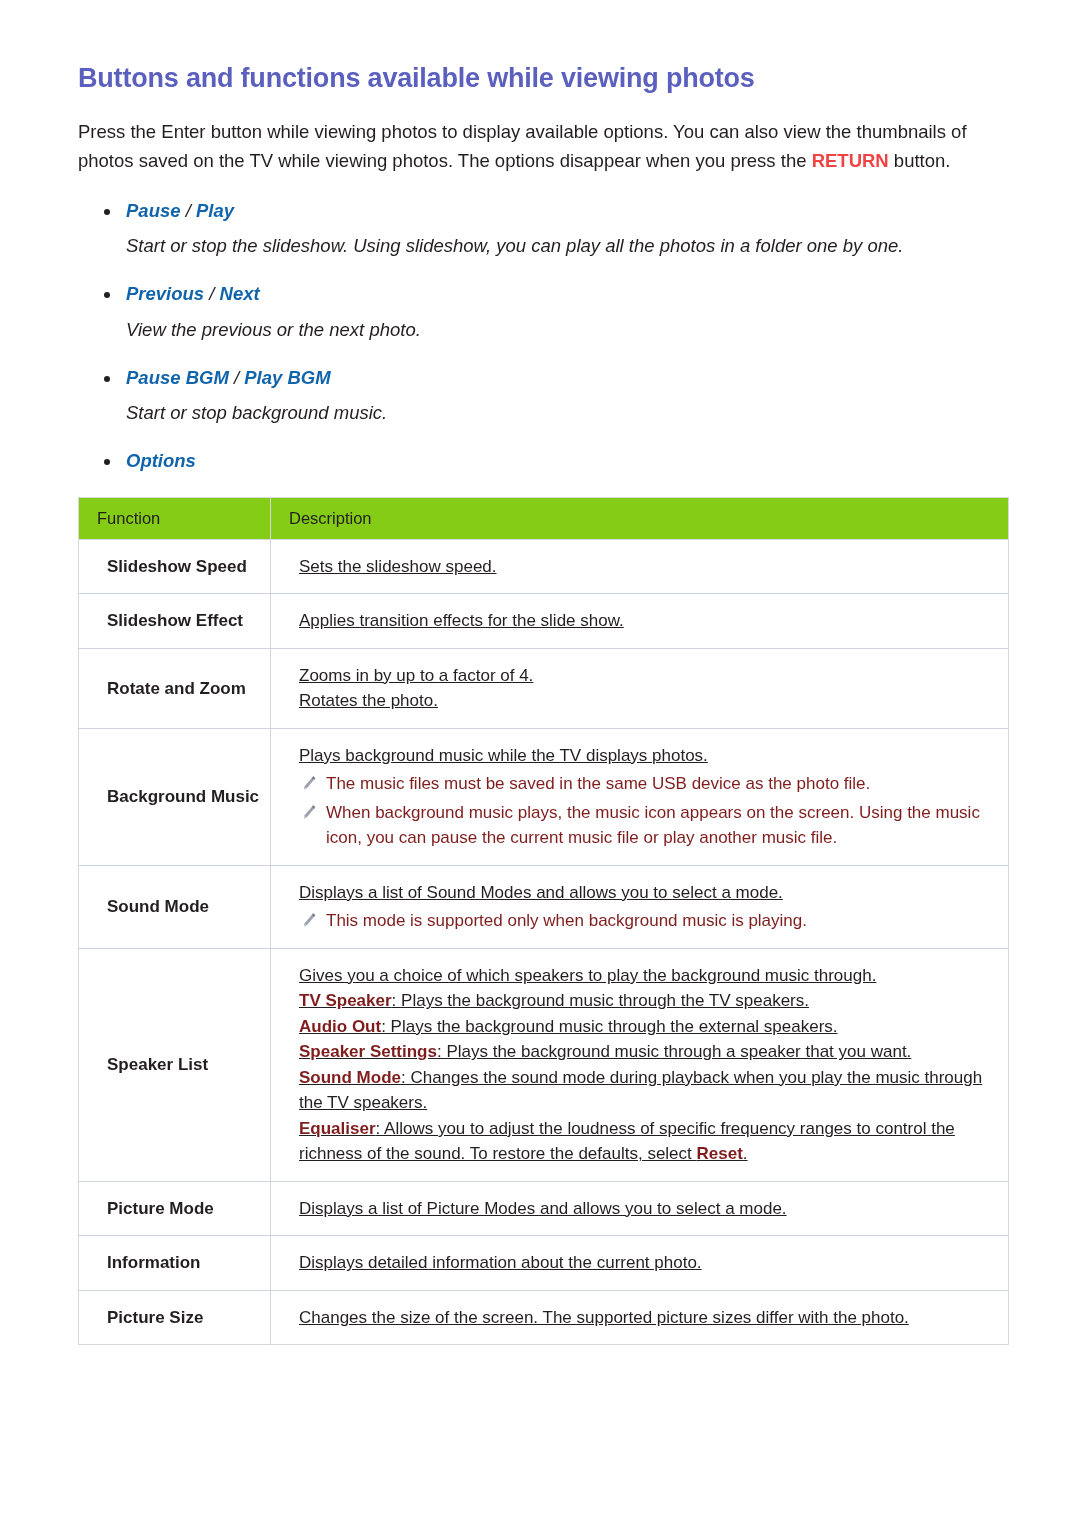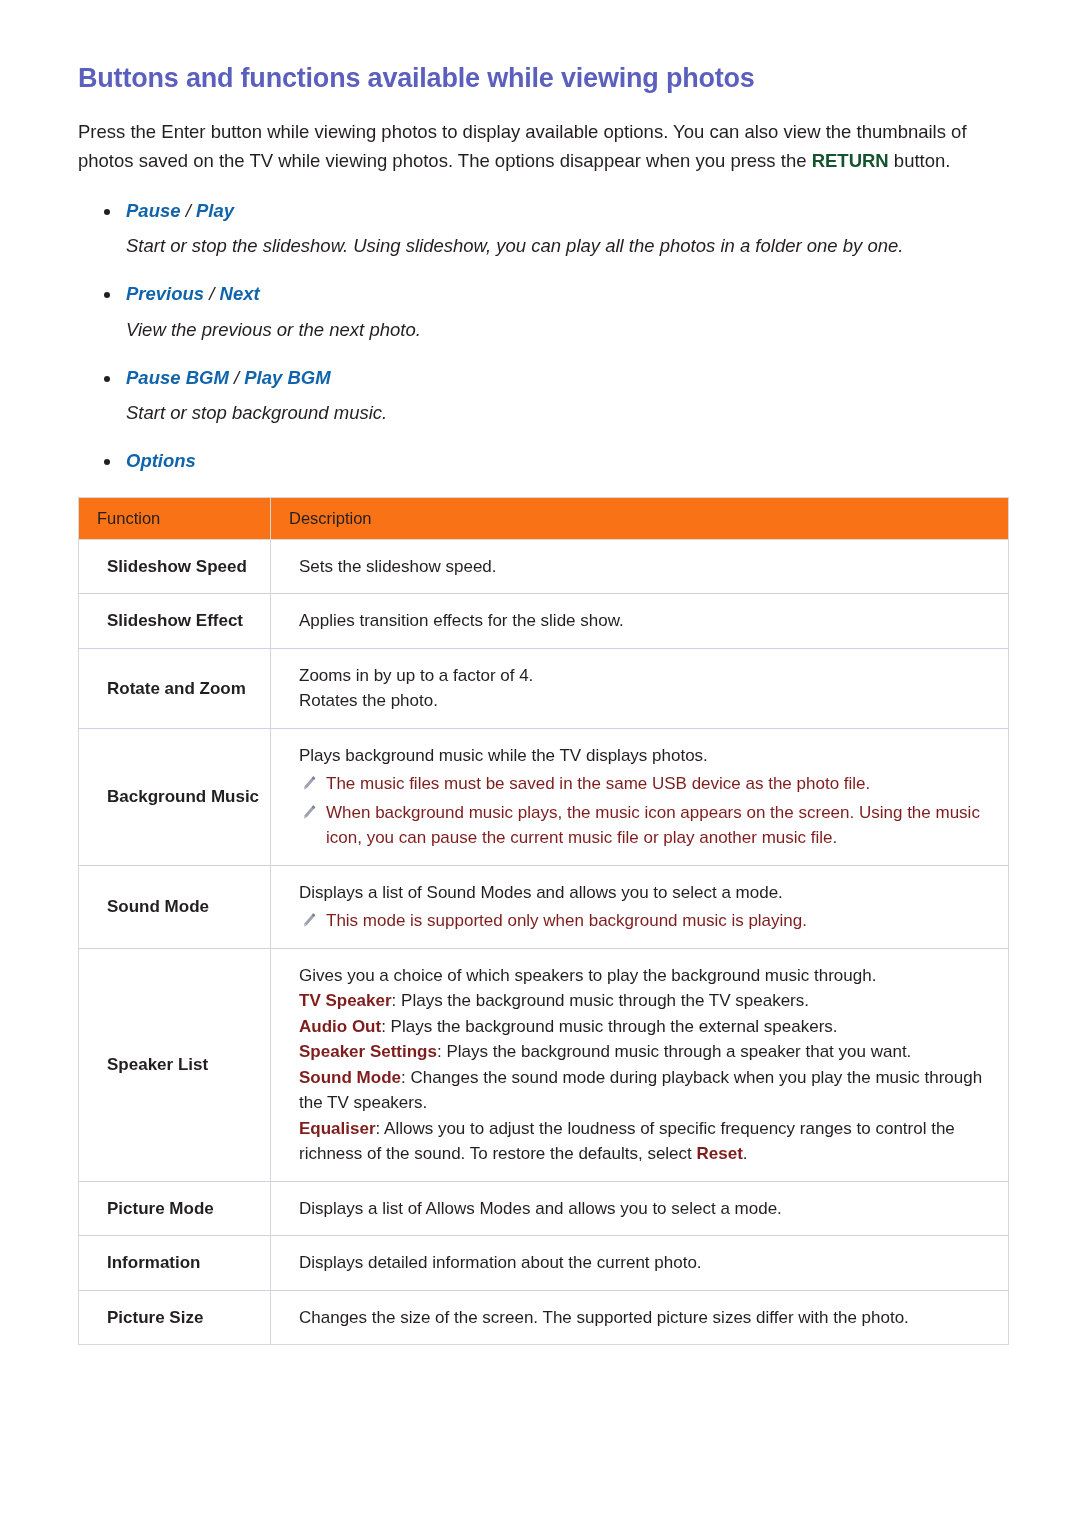--- a/index.html
+++ b/index.html
@@ -33,21 +33,21 @@
   }
 
   
   .intro {
     font-size: 18.5px;
     line-height: 1.52;
     color: #231f20;
     margin: 0 0 22px 0;
     max-width: 918px;
   }
-  .kw-teal { color: #14532d; font-weight: bold; }
+  .kw-teal { color: #ef4444; font-weight: bold; }
 
   
   .bullets { margin: 0; padding: 0; list-style: none; font-style: italic; }
   .bullet-block { margin: 0 0 14px 0; }
   .bullet-head {
     position: relative;
     padding-left: 48px;
     font-size: 18.5px;
     font-weight: bold;
     color: #1064ab;
@@ -81,21 +81,21 @@
   .opt-table {
     margin-top: 22px;
     width: 930px;
     border-collapse: collapse;
     table-layout: fixed;
     border: 1px solid #d8d8dc;
   }
   .opt-table col.c1 { width: 192px; }
   .opt-table col.c2 { width: 738px; }
   .opt-table th {
-    background: #f97316;
+    background: #84cc16;
     color: #231f20;
     font-weight: normal;
     font-size: 16.5px;
     text-align: left;
     padding: 11px 0 11px 18px;
     border-right: 1px solid #d8d8dc;
     border-bottom: 1px solid #d8d8dc;
   }
   .opt-table th:last-child { border-right: none; }
   .opt-table td {
@@ -107,21 +107,21 @@
     vertical-align: middle;
     color: #231f20;
   }
   .opt-table td:last-child { border-right: none; }
   .fn-cell {
     color: #1064ab;
     font-weight: bold;
     font-size: 17.5px;
     white-space: nowrap;
   }
-  .desc-line { margin: 0; }
+  .desc-line { margin: 0; text-decoration: underline; }
 
   
   .note {
     position: relative;
     padding-left: 27px;
     color: #7f1d1d;
     margin: 3px 0 0 0;
     line-height: 1.5;
   }
   .note .pencil-icon {
@@ -273,21 +273,21 @@
           </p>
           <p class="desc-line">
             <span class="kw-blue">Equaliser</span><span>: Allows you to adjust the loudness of specific frequency ranges to control the richness of the sound. To restore the defaults, select </span><span class="kw-blue">Reset</span><span>.</span>
           </p>
         </td>
       </tr>
 
       <tr>
         <td class="fn-cell">Picture Mode</td>
         <td>
-          <p class="desc-line">Displays a list of Allows Modes and allows you to select a mode.</p>
+          <p class="desc-line">Displays a list of Picture Modes and allows you to select a mode.</p>
         </td>
       </tr>
 
       <tr>
         <td class="fn-cell">Information</td>
         <td>
           <p class="desc-line">Displays detailed information about the current photo.</p>
         </td>
       </tr>
 

